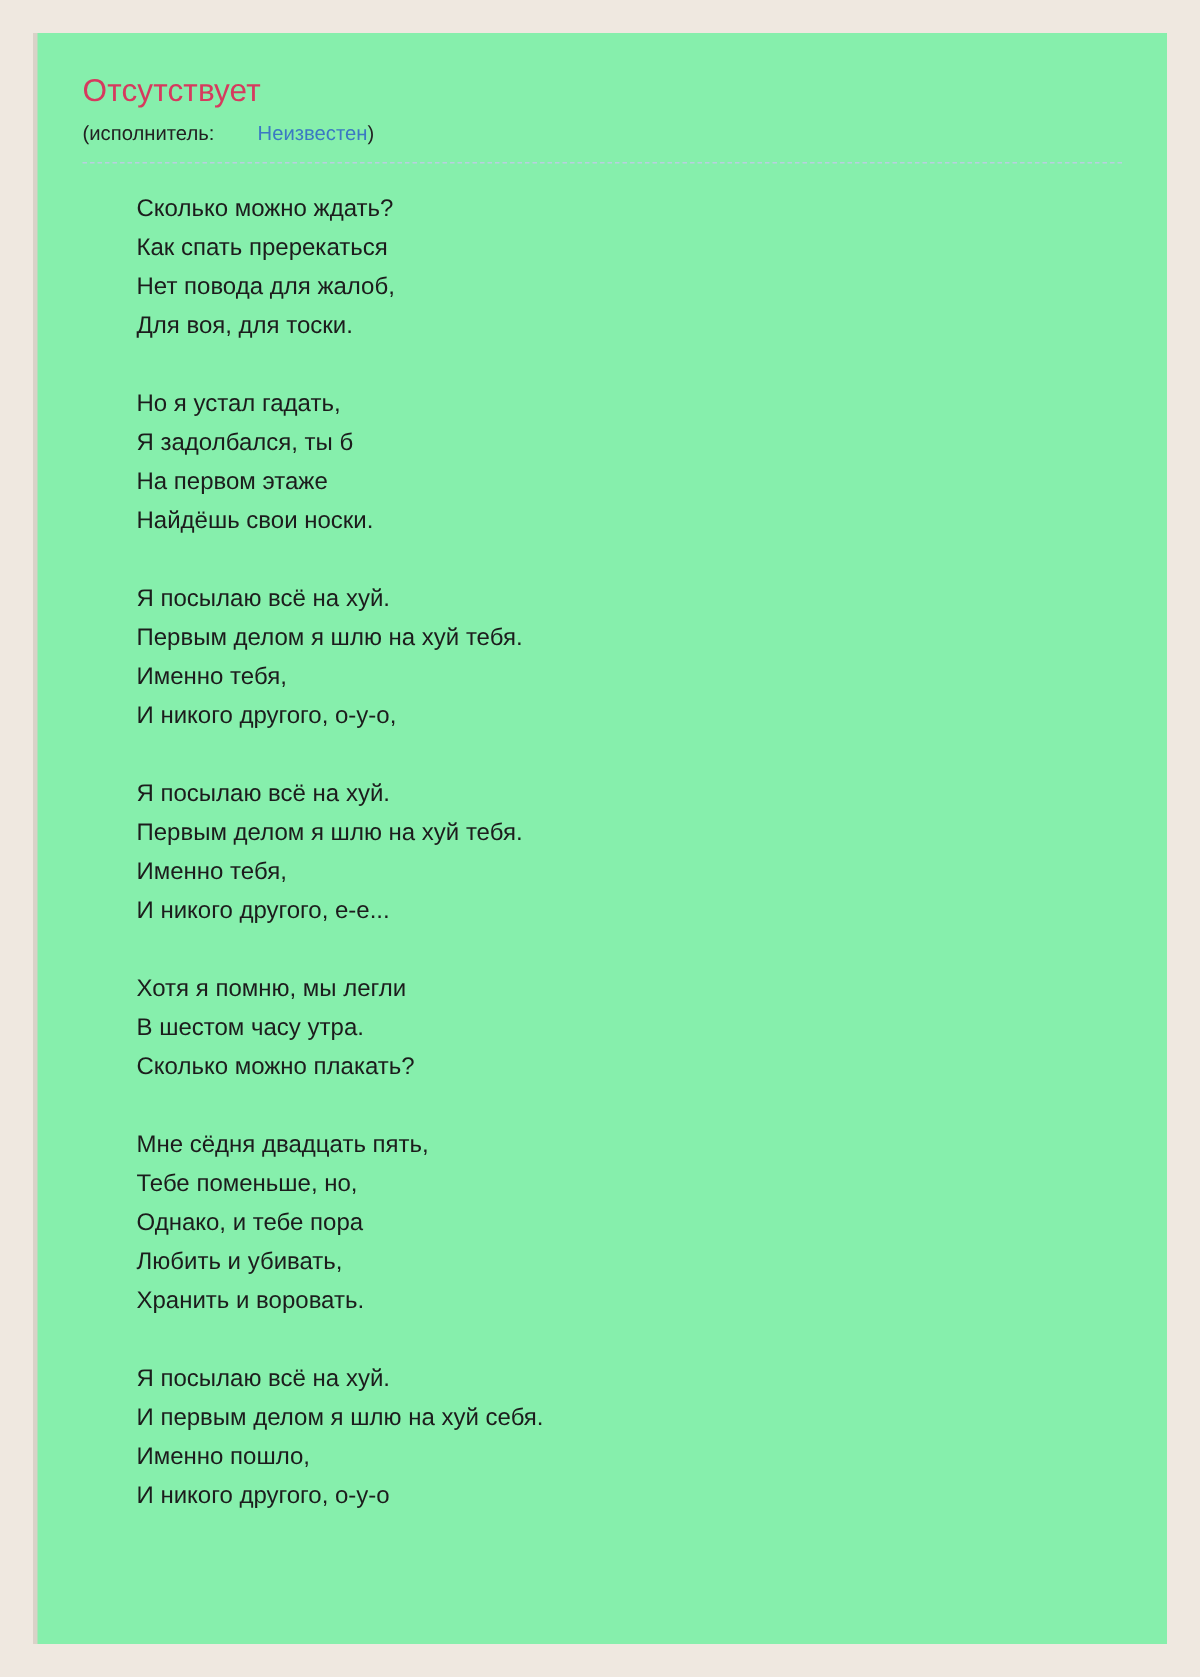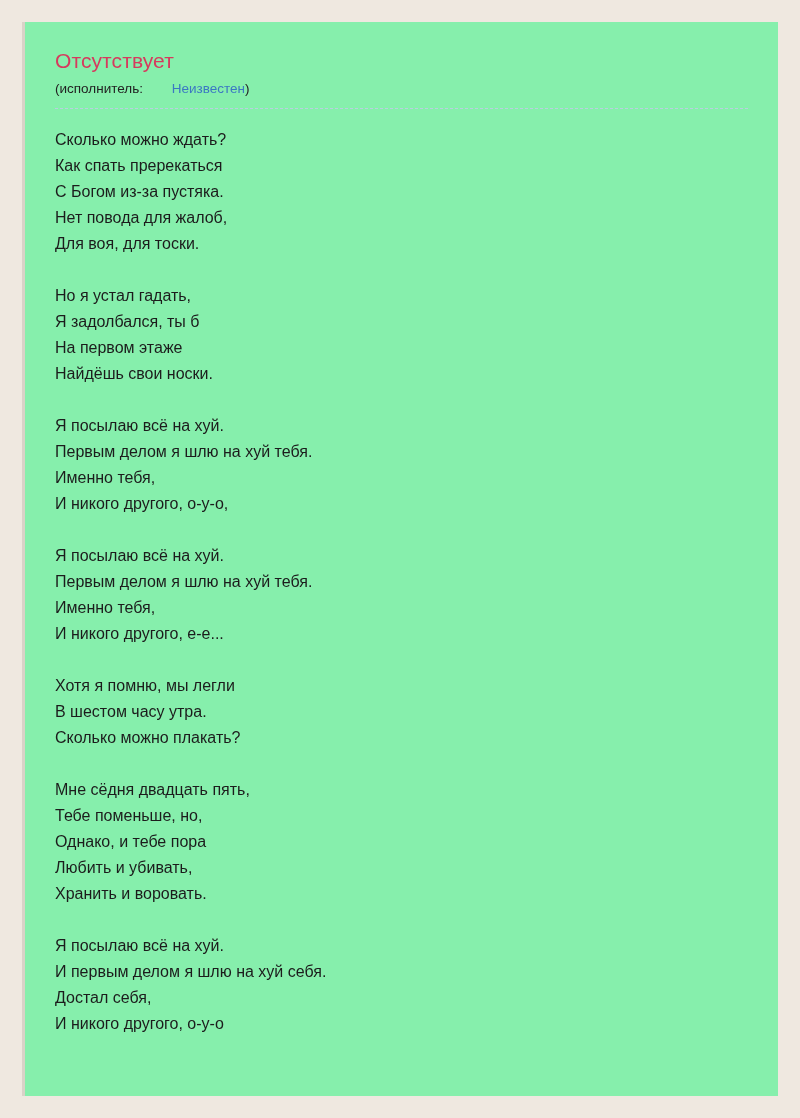--- a/index.html
+++ b/index.html
@@ -58,39 +58,39 @@
     color: #1c1c1c;
   }
   .stanza {
     margin: 0 0 26px 0;
   }
   .stanza:last-child {
     margin-bottom: 0;
   }
   .line {
     white-space: pre-wrap;
+    margin-left: 36px;
   }
 </style>
 </head>
 <body>
 
 <div class="page-frame">
   <div class="page-inner">
 
     <h1 class="song-title">Отсутствует</h1>
 
     <div class="artist-line"><span>(исполнитель: </span><a class="artist-link" href="#">Неизвестен</a><span>)</span></div>
 
     <hr class="divider">
 
     <div class="lyrics">
         <div class="stanza">
           <div class="line">Сколько можно ждать?</div>
           <div class="line">Как спать пререкаться</div>
-          <div class="line">С Богом из-за пустяка.</div>
           <div class="line">Нет повода для жалоб,</div>
           <div class="line">Для воя, для тоски.</div>
         </div>
         <div class="stanza">
           <div class="line">Но я устал гадать,</div>
           <div class="line">Я задолбался, ты б</div>
           <div class="line">На первом этаже</div>
           <div class="line">Найдёшь свои носки.</div>
         </div>
         <div class="stanza">
@@ -113,19 +113,19 @@
         <div class="stanza">
           <div class="line">Мне сёдня двадцать пять,</div>
           <div class="line">Тебе поменьше, но,</div>
           <div class="line">Однако, и тебе пора</div>
           <div class="line">Любить и убивать,</div>
           <div class="line">Хранить и воровать.</div>
         </div>
         <div class="stanza">
           <div class="line">Я посылаю всё на хуй.</div>
           <div class="line">И первым делом я шлю на хуй себя.</div>
-          <div class="line">Достал себя,</div>
+          <div class="line">Именно пошло,</div>
           <div class="line">И никого другого, о-у-о</div>
         </div>
       </div>
 
   </div>
 </div>
 
 </body></html>

